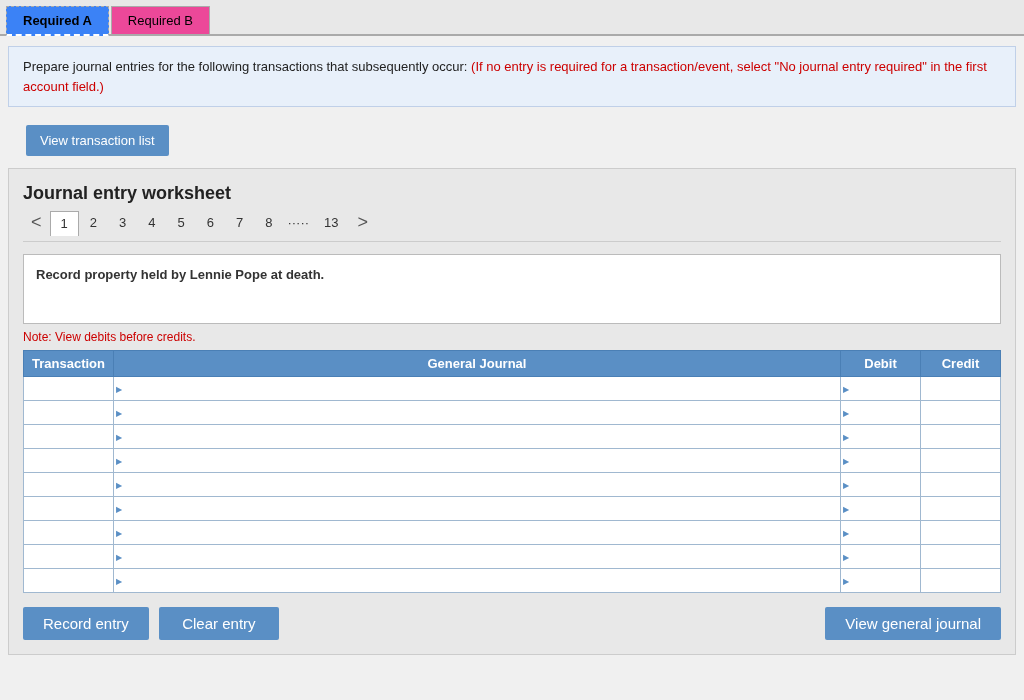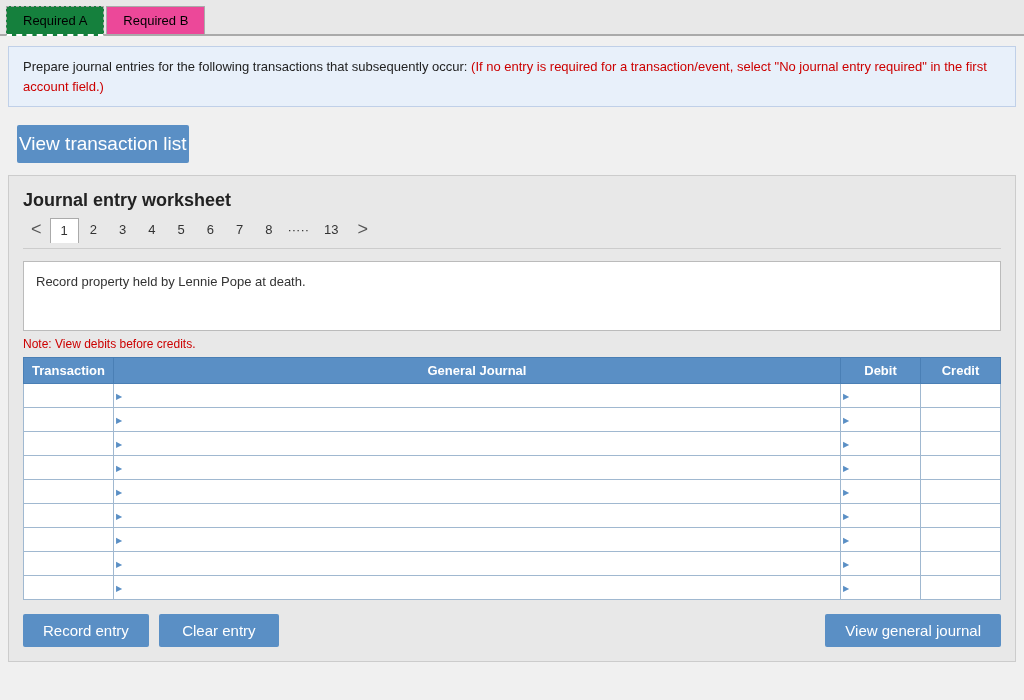--- a/index.html
+++ b/index.html
@@ -20,50 +20,50 @@
     .tab {
       padding: 6px 16px;
       border: 1px solid #aaa;
       background: #ec4899;
       cursor: pointer;
       font-size: 13px;
       margin-right: 2px;
       border-bottom: none;
     }
     .tab.active {
-      background: #15803d;
+      background: #3b82f6;
       border-bottom: 2px solid #fff;
       margin-bottom: -2px;
-      font-weight: normal;
+      font-weight: bold;
       text-align: center;
     }
     .tab.dashed {
       border-style: dashed;
     }
 
     .instructions {
       background: #e8f0fa;
       border: 1px solid #c0d0e8;
       margin: 10px 8px;
       padding: 10px 14px;
       font-size: 13px;
       line-height: 1.5;
       color: #222;
     }
     .instructions .highlight {
       color: #cc0000;
     }
 
     .view-transaction-btn {
-      margin: 8px 8px 12px 17px;
+      margin: 8px 8px 12px 26px;
       background: #5a8fc5;
       color: white;
       border: none;
-      padding: 8px 2px;
-      font-size: 19px;
+      padding: 8px 14px;
+      font-size: 13px;
       cursor: pointer;
       border-radius: 2px;
     }
 
     .worksheet-container {
       background: #e8e8e8;
       margin: 0 8px 8px 8px;
       border: 1px solid #ccc;
       padding: 14px;
     }
@@ -110,20 +110,21 @@
     }
 
     .description-box {
       background: #fff;
       border: 1px solid #bbb;
       padding: 12px;
       margin-bottom: 6px;
       min-height: 70px;
       font-size: 13px;
       color: #333;
+      font-weight: bold;
     }
 
     .note-text {
       color: #cc0000;
       font-size: 12px;
       margin-bottom: 6px;
     }
 
     table {
       width: 100%;

